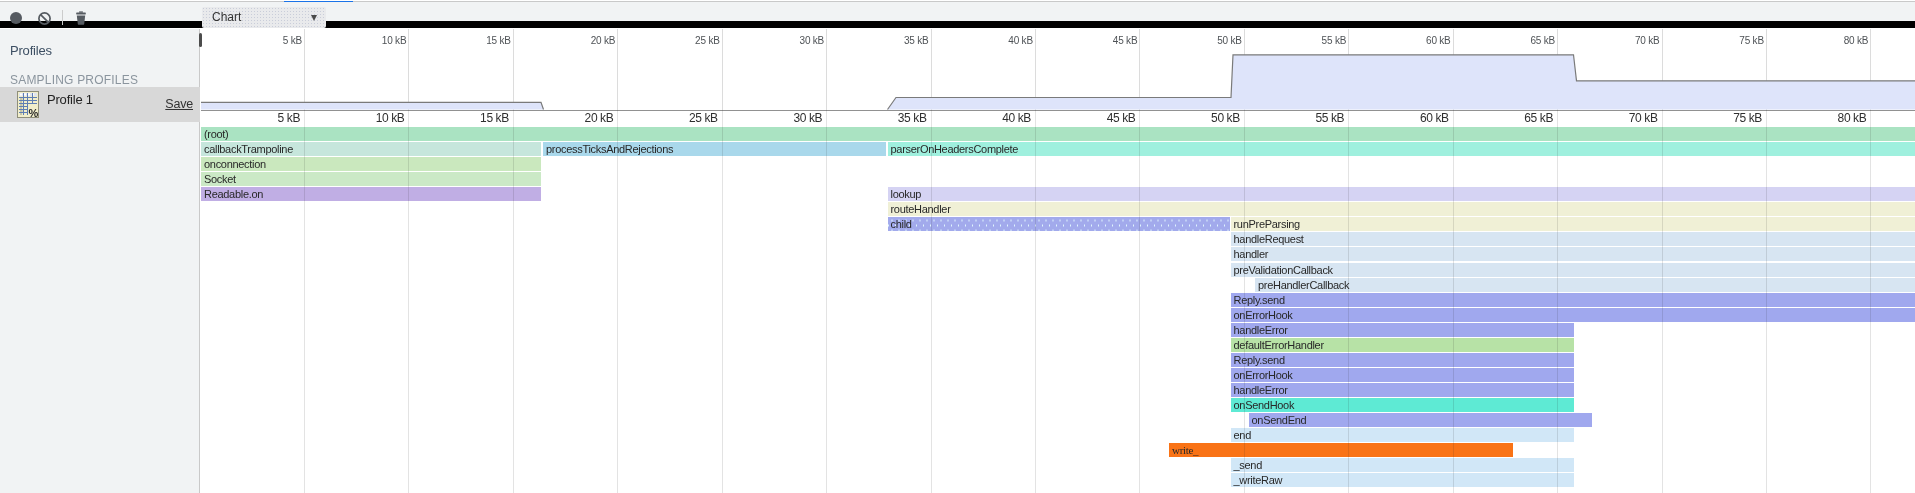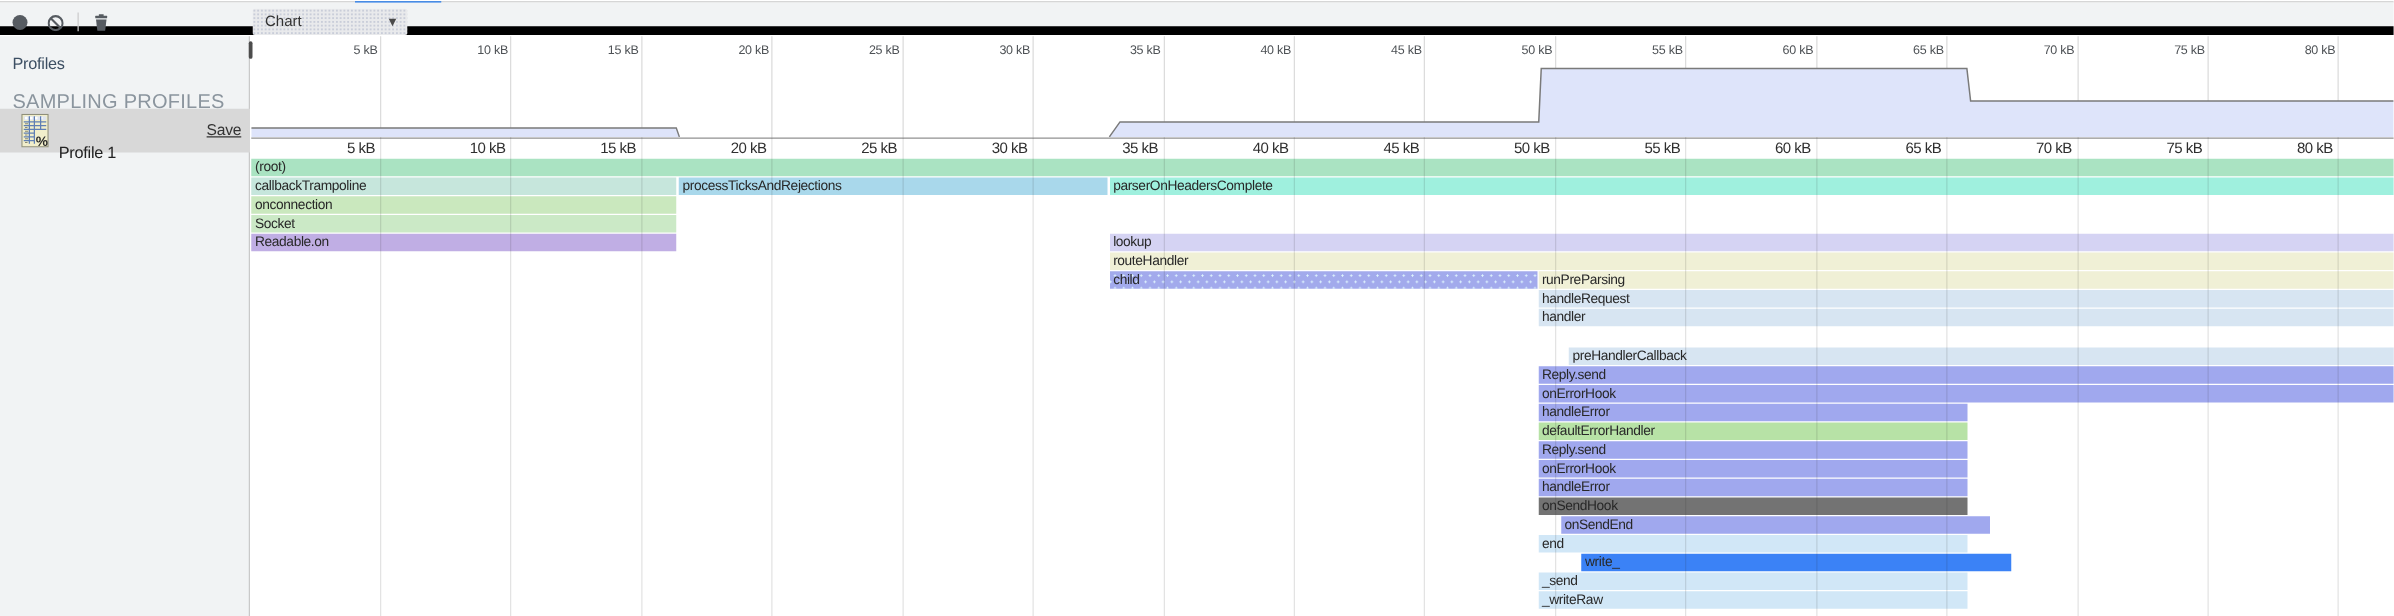--- a/index.html
+++ b/index.html
@@ -15,23 +15,23 @@
 #trash { position:absolute; left:76px; top:9px; width:10px; height:14px; }
 #select { position:absolute; left:202px; top:5px; width:124px; height:21px; border-radius:2px;
   background:#e9eaec;
   background-image:radial-gradient(circle, #c9cdd9 0.7px, rgba(0,0,0,0) 0.95px);
   background-size:3px 3px; color:#333; font-size:12px; line-height:21px; padding-left:10px; }
 #select .tri { position:absolute; right:9px; top:7.5px; width:0; height:0;
   border-left:3.6px solid rgba(0,0,0,0); border-right:3.6px solid rgba(0,0,0,0); border-top:6.5px solid #4a4a4a; }
 
 #sidebar { position:absolute; left:0; top:29px; width:200px; height:464px; background:#f1f3f4; border-right:1px solid #c9c9c9; }
 #profiles-h { position:absolute; left:10px; top:13.5px; font-size:13px; letter-spacing:-0.2px; color:#3d4f63; }
-#sampling-h { position:absolute; left:10px; top:43.5px; font-size:16px; color:#8b959e; letter-spacing:0.2px; }
+#sampling-h { position:absolute; left:10px; top:43.5px; font-size:12px; color:#8b959e; letter-spacing:0.2px; }
 #selrow { position:absolute; left:0; top:58px; width:200px; height:35px; background:#d8d8d8; }
-#profname { position:absolute; left:47px; top:27px; font-size:13px; letter-spacing:-0.2px; color:#222; }
+#profname { position:absolute; left:47px; top:5px; font-size:13px; letter-spacing:-0.2px; color:#222; }
 #save { position:absolute; right:7px; top:9.5px; font-size:12.5px; letter-spacing:-0.2px; color:#333; text-decoration:underline; }
 .gl { position:absolute; width:1px; background:#dcdcdc; }
 .glf { position:absolute; width:1px; background:rgba(40,40,40,0.13); }
 .lt { position:absolute; font-size:10px; line-height:10px; letter-spacing:-0.2px; color:#4e5256; text-align:right; }
 .lb { position:absolute; font-size:12px; line-height:13px; letter-spacing:-0.4px; color:#2f2f2f; text-align:right; }
 #ovline { position:absolute; left:201px; top:109.5px; width:1714px; height:1px; background:#919191; }
 #handle { position:absolute; left:199px; top:33px; width:3px; height:14px; background:#4c4c4c; border-radius:1.5px; }
 .bar { position:absolute; font-size:11px; letter-spacing:-0.3px; color:#282828; overflow:hidden; white-space:nowrap; }
 .bar span { padding-left:3px; line-height:14px; display:block; }
 </style></head>
@@ -167,20 +167,23 @@
     </div>
     <div class="bar" style="left:1230.5px;top:217.3px;width:684.5px;height:14px;background:#f0f0d6;">
       <span>runPreParsing</span>
     </div>
     <div class="bar" style="left:1230.5px;top:232.4px;width:684.5px;height:14px;background:#d7e5f2;">
       <span>handleRequest</span>
     </div>
     <div class="bar" style="left:1230.5px;top:247.4px;width:684.5px;height:14px;background:#d7e5f2;">
       <span>handler</span>
     </div>
+    <div class="bar" style="left:1230.5px;top:262.5px;width:684.5px;height:14px;background:#d7e5f2;">
+      <span>preValidationCallback</span>
+    </div>
     <div class="bar" style="left:1255px;top:277.5px;width:684.5px;height:14px;background:#d7e5f2;">
       <span>preHandlerCallback</span>
     </div>
     <div class="bar" style="left:1230.5px;top:292.6px;width:684.5px;height:14px;background:#a0a8ee;">
       <span>Reply.send</span>
     </div>
     <div class="bar" style="left:1230.5px;top:307.6px;width:684.5px;height:14px;background:#a0a8ee;">
       <span>onErrorHook</span>
     </div>
     <div class="bar" style="left:1230.5px;top:322.6px;width:343.5px;height:14px;background:#a0a8ee;">
@@ -191,30 +194,30 @@
     </div>
     <div class="bar" style="left:1230.5px;top:352.8px;width:343.5px;height:14px;background:#a0a8ee;">
       <span>Reply.send</span>
     </div>
     <div class="bar" style="left:1230.5px;top:367.8px;width:343.5px;height:14px;background:#a0a8ee;">
       <span>onErrorHook</span>
     </div>
     <div class="bar" style="left:1230.5px;top:382.9px;width:343.5px;height:14px;background:#a0a8ee;">
       <span>handleError</span>
     </div>
-    <div class="bar" style="left:1230.5px;top:397.9px;width:343.5px;height:14px;background:#737373;">
+    <div class="bar" style="left:1230.5px;top:397.9px;width:343.5px;height:14px;background:#5eead4;">
       <span>onSendHook</span>
     </div>
     <div class="bar" style="left:1230.5px;top:412.9px;width:343.5px;height:14px;background:#a0a8ee;margin-left:18px;">
       <span>onSendEnd</span>
     </div>
     <div class="bar" style="left:1230.5px;top:428.0px;width:343.5px;height:14px;background:#d1e7f7;">
       <span>end</span>
     </div>
-    <div class="bar" style="left:1265px;top:443.1px;width:343.5px;height:14px;background:#3b82f6;">
+    <div class="bar" style="left:1169px;top:443.1px;width:343.5px;height:14px;background:#f97316;font-family:Liberation Serif, serif;">
       <span>write_</span>
     </div>
     <div class="bar" style="left:1230.5px;top:458.1px;width:343.5px;height:14px;background:#d1e7f7;">
       <span>_send</span>
     </div>
     <div class="bar" style="left:1230.5px;top:473.2px;width:343.5px;height:14px;background:#d1e7f7;">
       <span>_writeRaw</span>
     </div>
 
   <div class="glf" style="left:304.0px;top:110px;height:383px;"></div>

